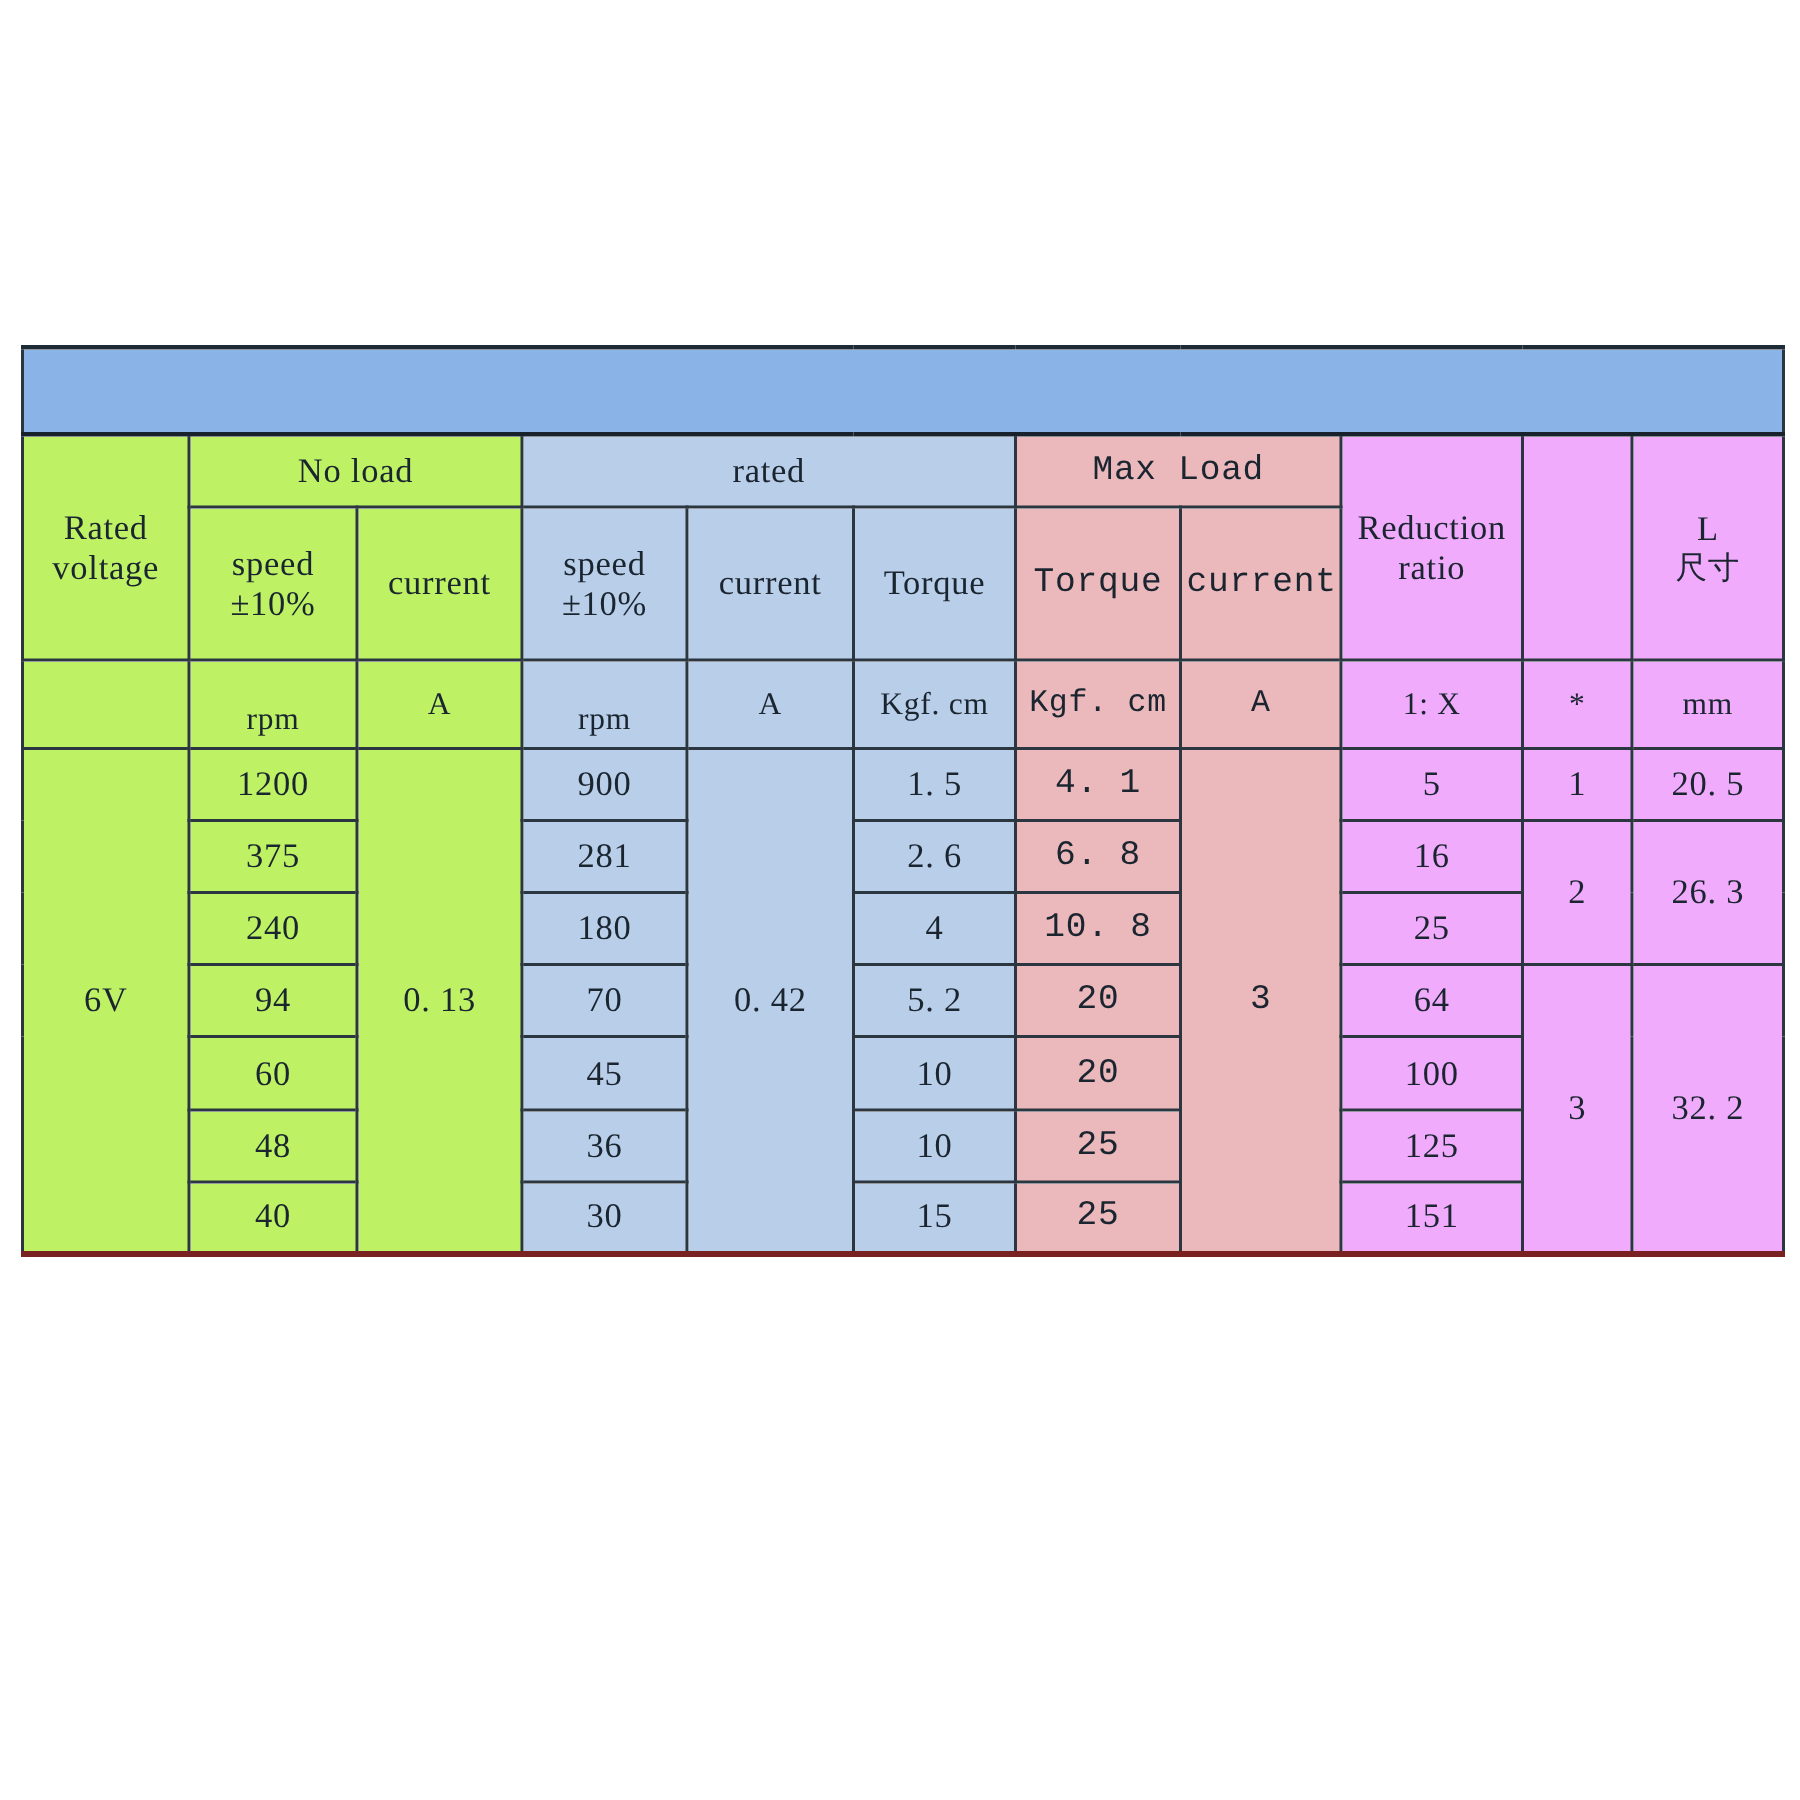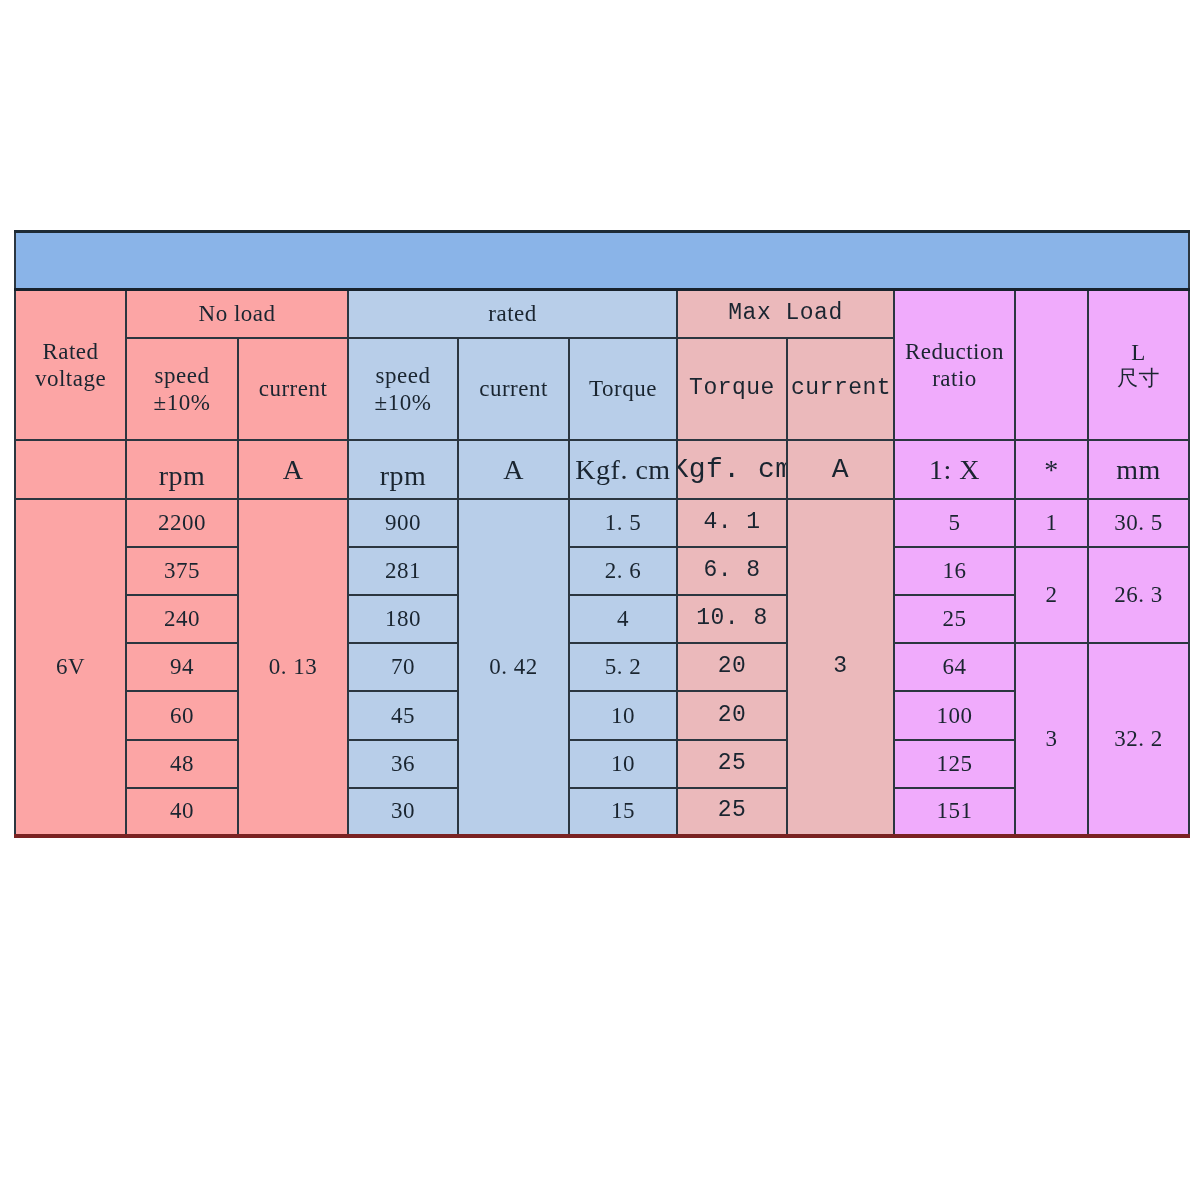--- a/index.html
+++ b/index.html
@@ -35,29 +35,29 @@
     font-size: 22px;
     color: #1a2530;
     padding: 2px 3px;
     line-height: 1.12;
     letter-spacing: 0.5px;
     overflow: hidden;
     white-space: nowrap;
   }
   
   .c-topbar { background: #8AB4E8; border-color: #1d2b36; }
-  .c-cream  { background: #fca5a5; border-color: #3d4a32; }
+  .c-cream  { background: #bef264; border-color: #3d4a32; }
   .c-lblue  { background: #B8CEE9; border-color: #2c4a6b; }
   .c-pink   { background: #EBB9BB; border-color: #5a2a2c; font-family: Liberation Mono, monospace; }
   .c-dblue  { background: #f0abfc; border-color: #1d3a5c; }
 
   .topbar-row td { height: 58px; border-bottom: 3px solid #18222c; }
   .grp-row td   { height: 48px; font-size: 23px; }
   .lbl-row td   { height: 102px; font-size: 23px; white-space: normal; }
-  .unit-row td  { height: 58px; font-size: 28px; }
+  .unit-row td  { height: 58px; font-size: 21px; }
   .data-row td  { height: 48px; font-size: 23px; }
 
   .stack { display: flex; flex-direction: column; align-items: center; justify-content: center; height: 100%; }
   .stack .l2 { margin-top: 1px; }
 
   .unit-lower { display: flex; align-items: flex-end; justify-content: center; height: 100%; padding-bottom: 4px; }
   .unit-mid   { display: flex; align-items: center; justify-content: center; height: 100%; }
 
   .num { font-size: 24px; }
   .cjk { font-family: "DejaVu Sans", "Liberation Sans", sans-serif; font-size: 21px; }
@@ -161,30 +161,30 @@
         <td class="c-dblue">
             <div class="unit-mid">*</div>
           </td>
         <td class="c-dblue">
             <div class="unit-mid">mm</div>
           </td>
       </tr>
 
       <tr class="data-row">
         <td class="c-cream num" rowspan="7">6V</td>
-        <td class="c-cream num">2200</td>
+        <td class="c-cream num">1200</td>
         <td class="c-cream num" rowspan="7">0. 13</td>
         <td class="c-lblue num">900</td>
         <td class="c-lblue num" rowspan="7">0. 42</td>
         <td class="c-lblue num">1. 5</td>
         <td class="c-pink num">4. 1</td>
         <td class="c-pink num" rowspan="7">3</td>
         <td class="c-dblue num">5</td>
         <td class="c-dblue num" rowspan="1">1</td>
-        <td class="c-dblue num" rowspan="1">30. 5</td>
+        <td class="c-dblue num" rowspan="1">20. 5</td>
       </tr>
 
       <tr class="data-row">
         <td class="c-cream num">375</td>
         <td class="c-lblue num">281</td>
         <td class="c-lblue num">2. 6</td>
         <td class="c-pink num">6. 8</td>
         <td class="c-dblue num">16</td>
         <td class="c-dblue num" rowspan="2">2</td>
         <td class="c-dblue num" rowspan="2">26. 3</td>

